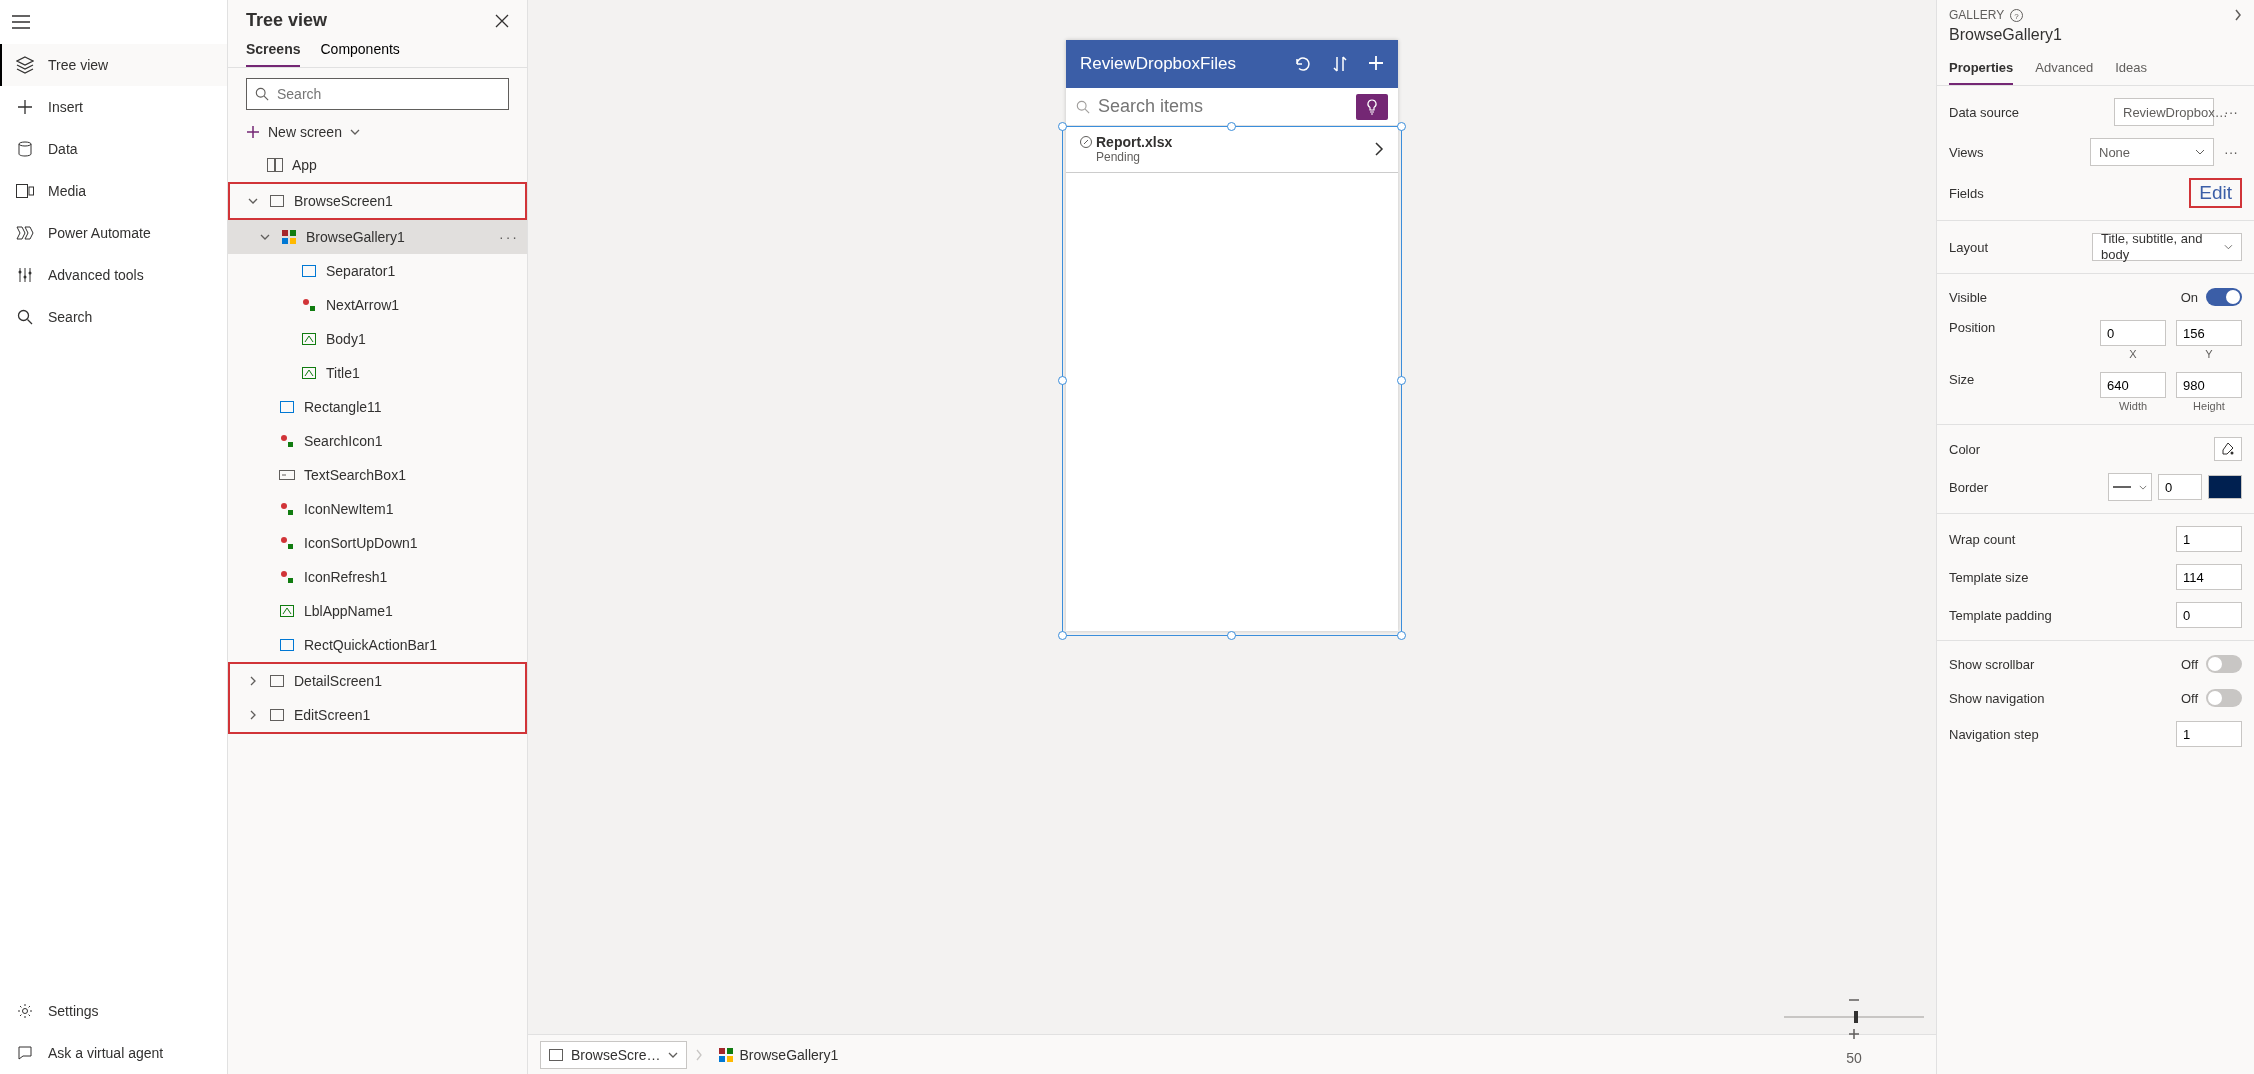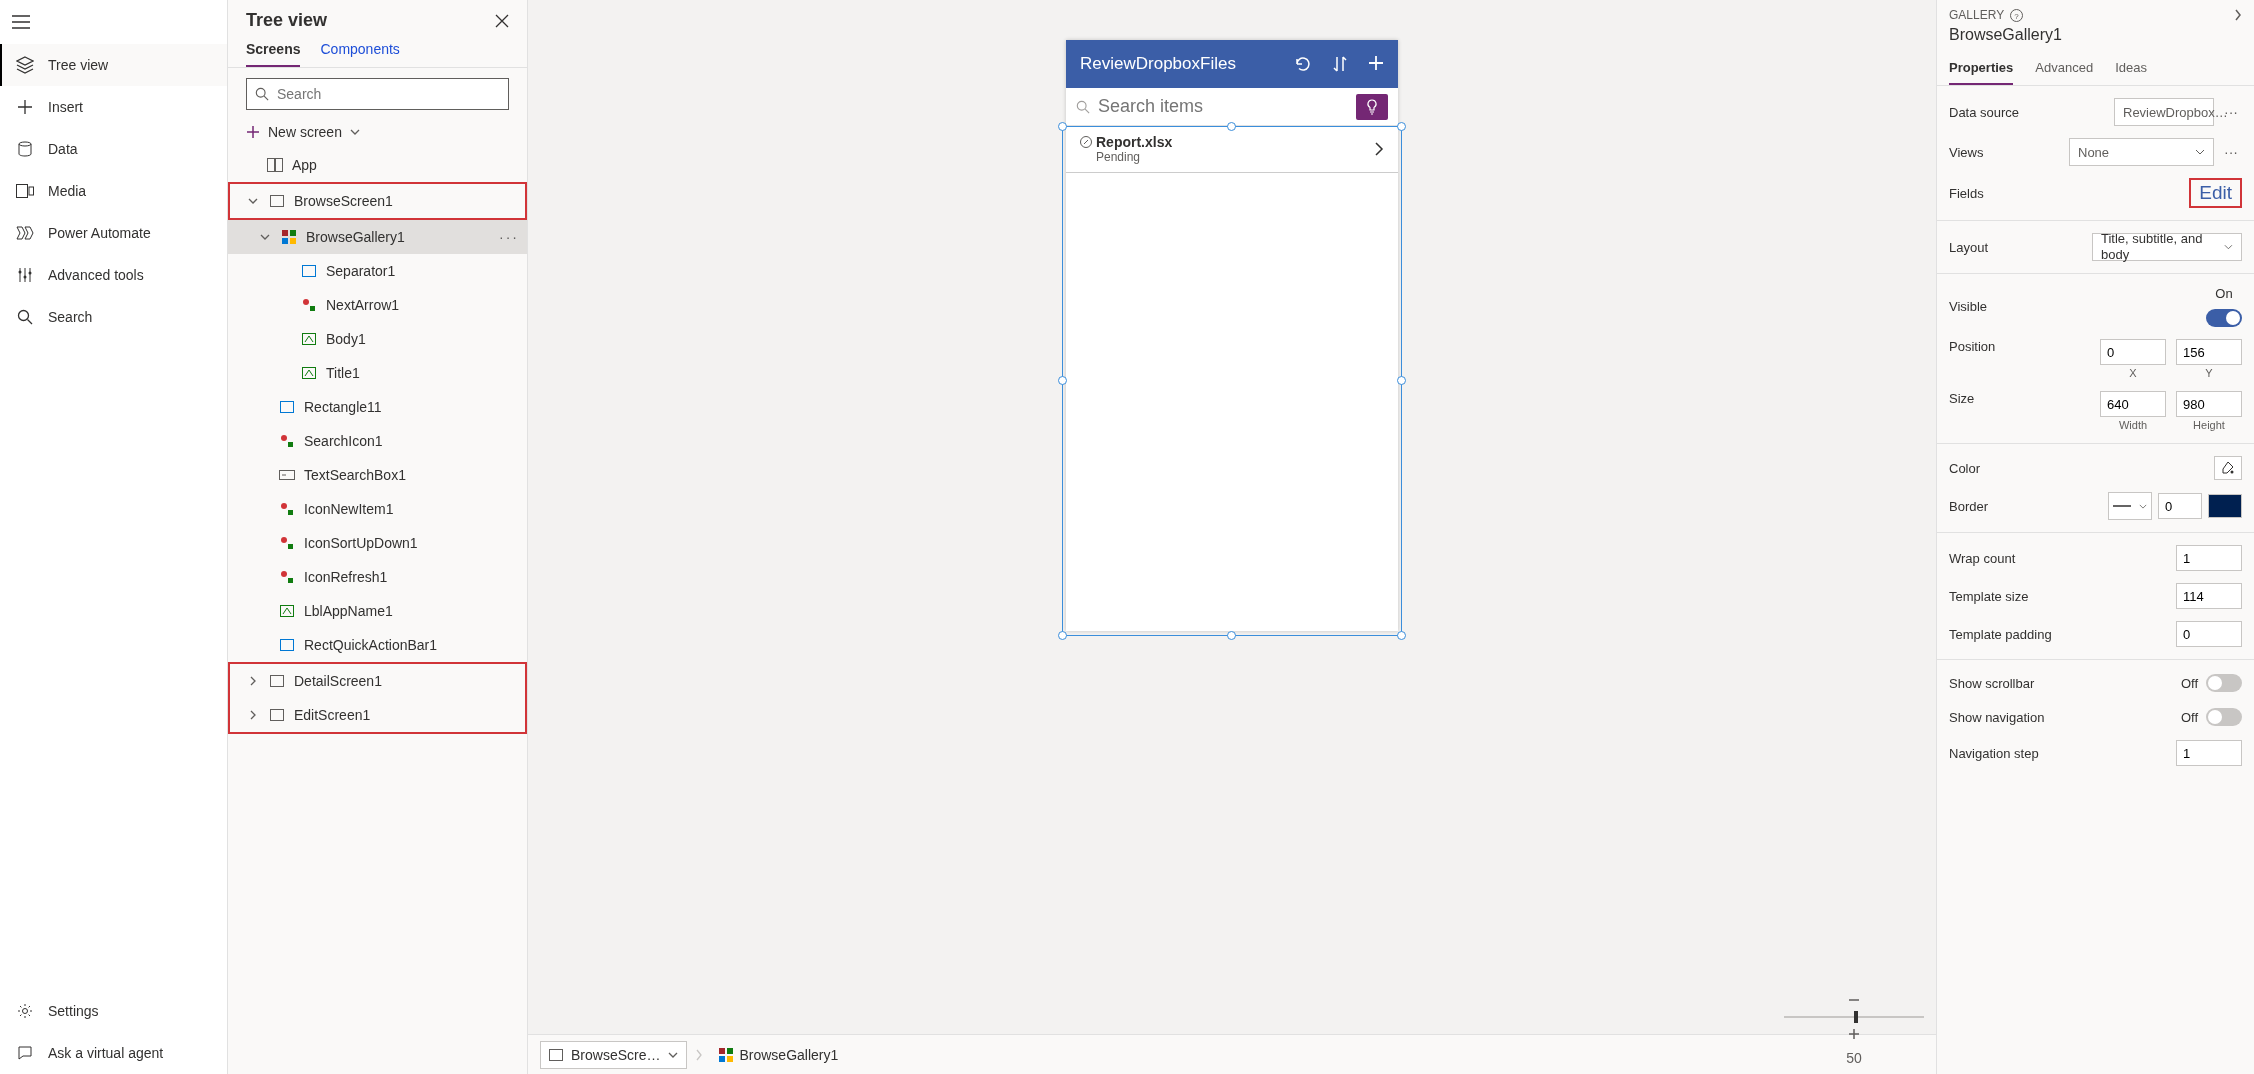--- a/index.html
+++ b/index.html
@@ -12,21 +12,21 @@
   .left-nav .nav-item { height: 42px; display: flex; align-items: center; padding: 0 16px; gap: 14px; cursor: pointer; }
   .left-nav .nav-item.active { background: #faf9f8; box-shadow: inset 2px 0 0 #000; }
   .left-nav .bottom { margin-top: auto; }
   .nav-icon { width:18px; height:18px; display:flex; align-items:center; justify-content:center; color:#323130; }
 
   
   .tree-panel { width: 300px; background: #faf9f8; border-right: 1px solid #e1e1e1; display: flex; flex-direction: column; position: relative;}
   .tree-header { display:flex; align-items:center; justify-content:space-between; padding: 10px 18px 0 18px; }
   .tree-header h2 { font-size: 18px; font-weight: 600; }
   .tree-tabs { display:flex; gap: 20px; padding: 10px 18px 0 18px; border-bottom: 1px solid #e1e1e1; }
-  .tree-tab { padding-bottom: 8px; cursor:pointer; color:#1d4ed8; }
+  .tree-tab { padding-bottom: 8px; cursor:pointer; color:#000000; }
   .tree-tab.active { color:#323130; border-bottom:2px solid #742774; font-weight:600;}
   .tree-search-row { padding: 10px 18px; }
   .tree-search { width:100%; height:32px; border: 1.5px solid #605e5c; display:flex; align-items:center; padding:0 8px; gap:8px; background:#fff;}
   .tree-search input { border:none; outline:none; flex:1; font-size:14px; }
   .new-screen-row { padding: 4px 18px 8px 18px; display:flex; align-items:center; gap:8px; color:#323130; cursor:pointer; }
   .tree-list { flex:1; overflow:auto; }
   .tree-item { display:flex; align-items:center; gap:8px; height:34px; padding-right:8px; cursor:pointer;}
   .tree-item.selected { background:#e1dfdd; }
   .tree-item .chev { width:14px; display:flex; justify-content:center; color:#605e5c;}
   .tree-item .ti-icon { width:18px; height:18px; display:flex; align-items:center; justify-content:center;}
@@ -569,21 +569,21 @@
           <svg width="10" height="6" viewBox="0 0 10 6">
               <path d="M1 1l4 4 4-4" fill="none" stroke="#605e5c"></path>
             </svg>
         </div>
         <span class="more-dots">···</span>
       </div>
     </div>
     <div class="prop-row">
       <span class="prop-label">Views</span>
       <div style="display:flex; align-items:center; gap:6px;">
-        <div class="prop-dropdown" style="width:145px;">
+        <div class="prop-dropdown" style="width:124px;">
           <span>None</span>
           <svg width="10" height="6" viewBox="0 0 10 6">
               <path d="M1 1l4 4 4-4" fill="none" stroke="#605e5c"></path>
             </svg>
         </div>
         <span class="more-dots">···</span>
       </div>
     </div>
     <div class="prop-row">
       <span class="prop-label">Fields</span>
@@ -599,21 +599,21 @@
         <svg width="10" height="6" viewBox="0 0 10 6">
             <path d="M1 1l4 4 4-4" fill="none" stroke="#605e5c"></path>
           </svg>
       </div>
     </div>
   </div>
 
   <div class="prop-section">
     <div class="prop-row">
       <span class="prop-label">Visible</span>
-      <div style="display:flex; align-items:center; gap:8px;flex-direction:column;">
+      <div style="display:flex; align-items:center; gap:8px;">
         <span style="font-size:13px;">On</span>
         <div class="toggle on">
             <div class="knob"></div>
           </div>
       </div>
     </div>
     <div class="prop-row" style="align-items:flex-start;">
       <span class="prop-label">Position</span>
       <div class="prop-subcols">
         <div class="subcol">

